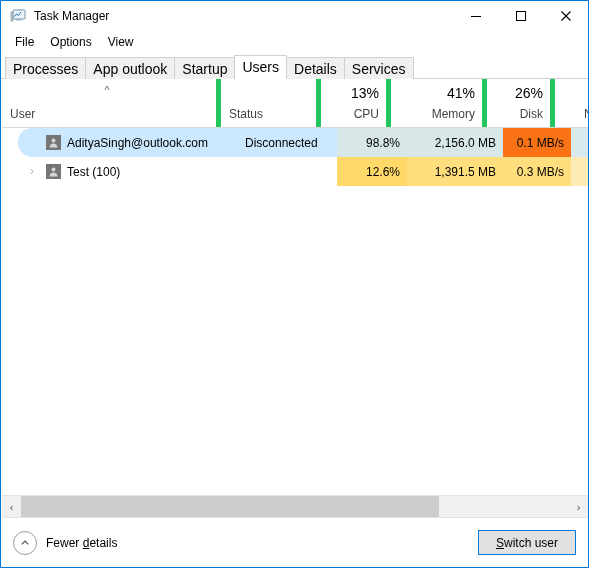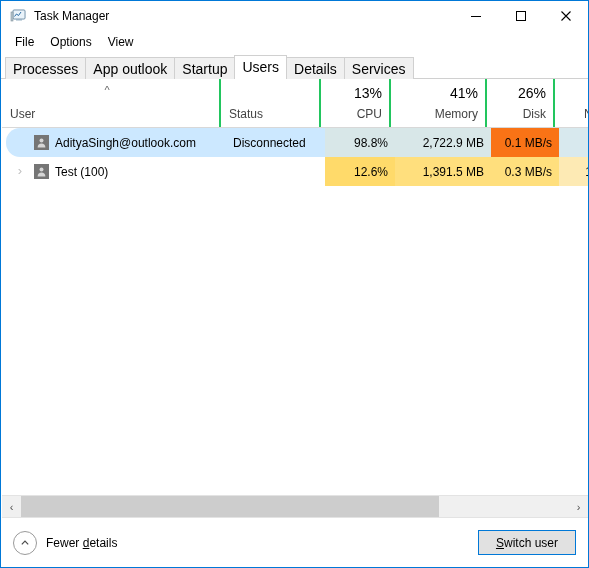--- a/index.html
+++ b/index.html
@@ -135,21 +135,21 @@
     width: 586px;
     height: 48px;
     background: #ffffff;
     overflow: hidden;
   }
   .col {
     position: absolute;
     top: 0;
     height: 48px;
     box-sizing: border-box;
-    border-right: 2px solid #22c55e;
+    border-right: 5px solid #22c55e;
   }
   .col-label {
     position: absolute;
     left: 0; right: 7px;
     bottom: 6px;
     font-size: 12px;
     color: #444444;
     white-space: nowrap;
   }
   .col-label.left { left: 8px; text-align: left; }
@@ -186,21 +186,21 @@
   #listarea {
     position: absolute;
     left: 1px; top: 127px;
     width: 586px;
     height: 367px;
     background: #ffffff;
     overflow: hidden;
   }
   .row {
     position: absolute;
-    left: 4px;
+    left: 16px;
     width: 464px;
     height: 29px;
     border-radius: 14px;
   }
   .row.selected { background: #cce8ff; }
   .cell {
     position: absolute;
     top: 0;
     height: 29px;
     box-sizing: border-box;
@@ -428,21 +428,21 @@
       <div class="avatar">
         <svg width="11" height="11" viewBox="0 0 11 11">
           <circle cx="5.5" cy="3.6" r="2" fill="#d6d6d6"></circle>
           <path d="M1.6,10.5 C1.6,7.6 3.3,6.4 5.5,6.4 C7.7,6.4 9.4,7.6 9.4,10.5 Z" fill="#d6d6d6"></path>
         </svg>
       </div>
       <div class="username">AdityaSingh@outlook.com</div>
 
       <div class="cell" style="left:227px;width:92px">Disconnected</div>
       <div class="cell num" style="left:319px;width:70px;background:#d8e7e8">98.8%</div>
-      <div class="cell num" style="left:389px;width:96px;background:#d8e7e8">2,722.9 MB</div>
+      <div class="cell num" style="left:389px;width:96px;background:#d8e7e8">2,156.0 MB</div>
       <div class="cell num" style="left:485px;width:68px;background:#f97316">0.1 MB/s</div>
       <div class="cell num" style="left:553px;width:70px;background:#d8e9ee">0 Mb</div>
     </div>
 
     <div class="row" style="top:29px">
       <div class="expander">›</div>
       <div class="avatar">
         <svg width="11" height="11" viewBox="0 0 11 11">
           <circle cx="5.5" cy="3.6" r="2" fill="#d6d6d6"></circle>
           <path d="M1.6,10.5 C1.6,7.6 3.3,6.4 5.5,6.4 C7.7,6.4 9.4,7.6 9.4,10.5 Z" fill="#d6d6d6"></path>

